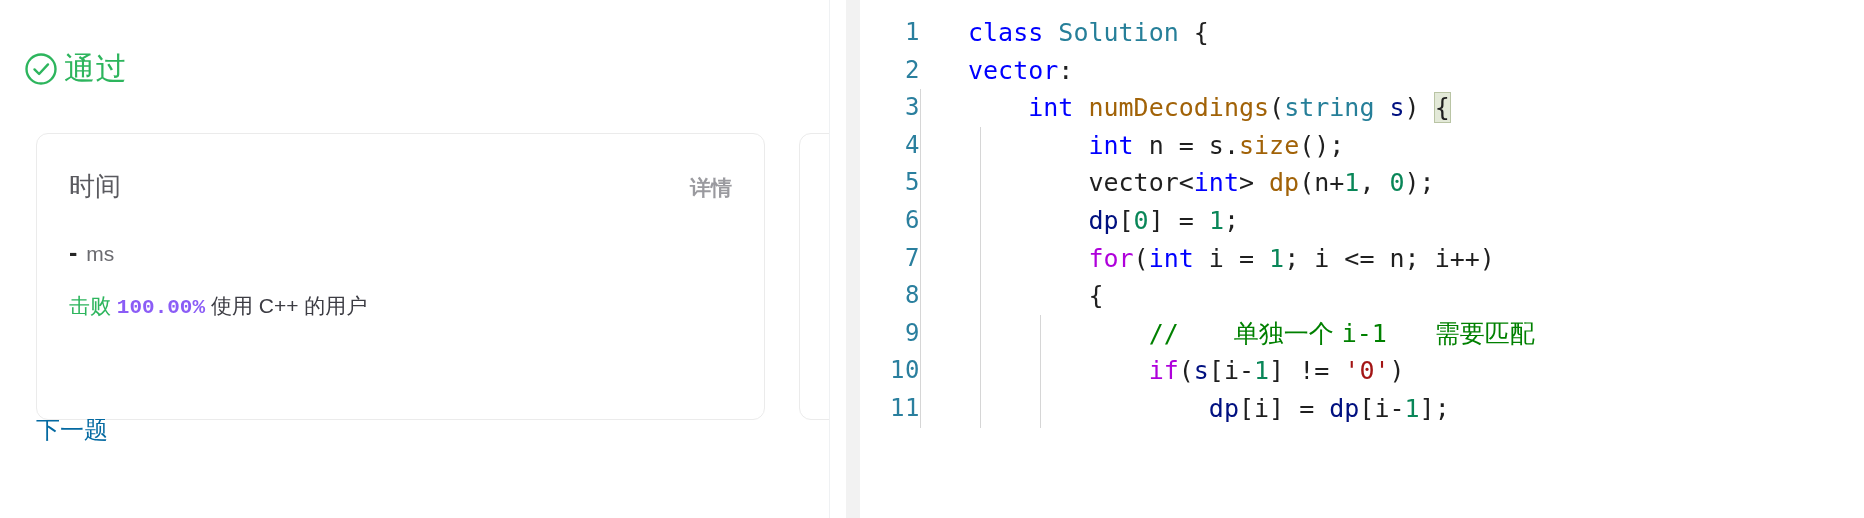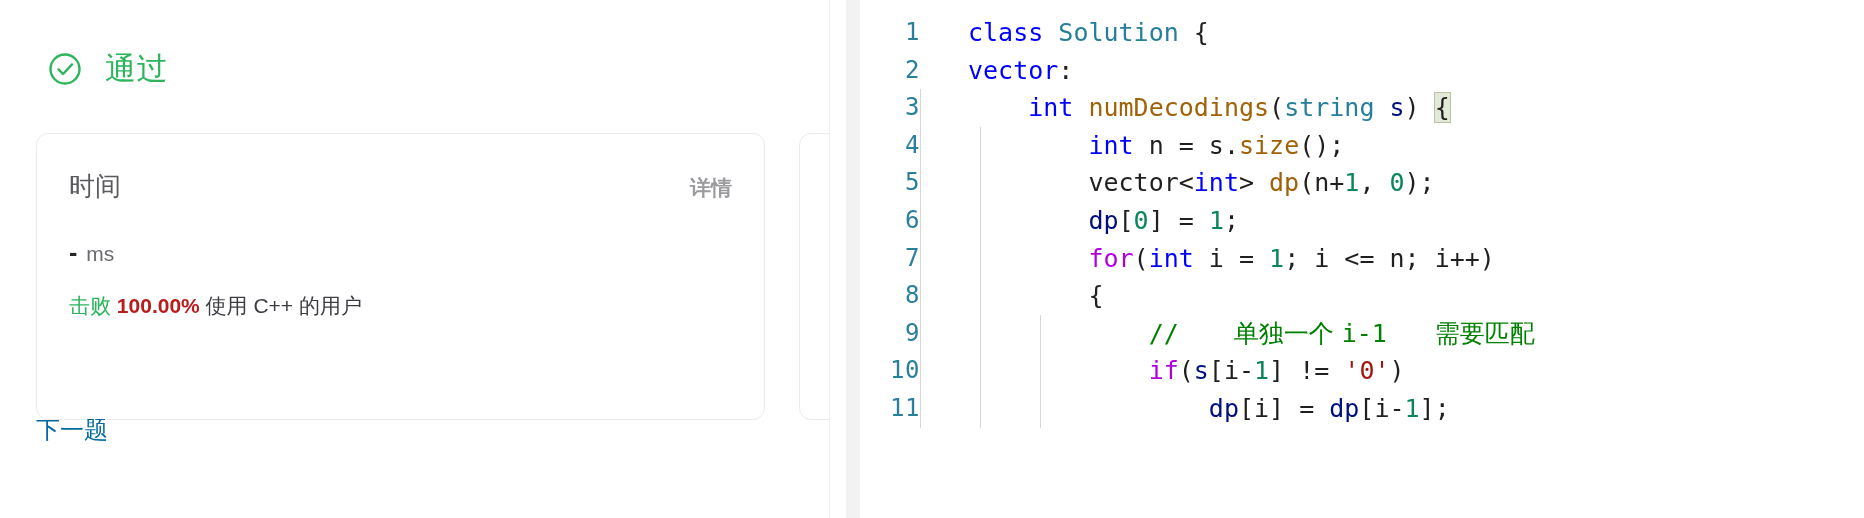--- a/index.html
+++ b/index.html
@@ -44,24 +44,24 @@
     top: 0;
     left: 834px;
     width: 1px;
     height: 518px;
     background: #f4f5f6;
   }
 
   .status-row {
     position: absolute;
     top: 52px;
-    left: 48px;
+    left: 24px;
     display: flex;
     align-items: center;
-    gap: 23px;
+    gap: 6px;
     justify-content: flex-end;
   }
   .status-icon {
     width: 34px;
     height: 34px;
     display: block;
     flex: 0 0 34px;
   }
   .status-text {
     font-size: 31px;
@@ -137,22 +137,23 @@
     font-size: 21px;
     line-height: 26px;
     color: #3c3c43;
     font-weight: 400;
   }
   .card-beat .hl {
     color: #2db55d;
     font-weight: 400;
   }
   .card-beat .hl-num {
-    color: #b91c1c;
+    color: #8b5cf6;
     font-weight: 700;
+    font-family: Liberation Mono, monospace;
   }
 
   .next-problem {
     position: absolute;
     top: 415px;
     left: 36px;
     font-size: 24px;
     line-height: 30px;
     color: #0369a1;
     cursor: pointer;

